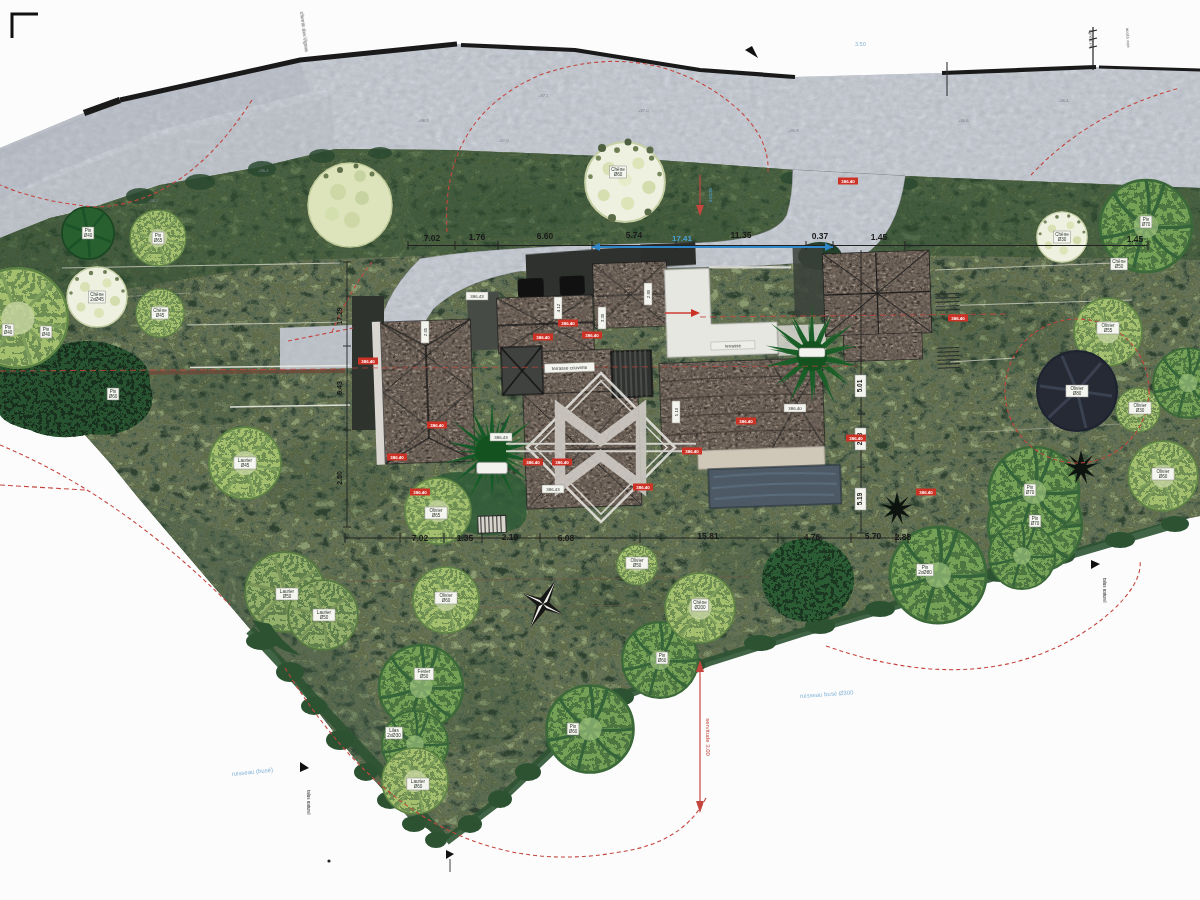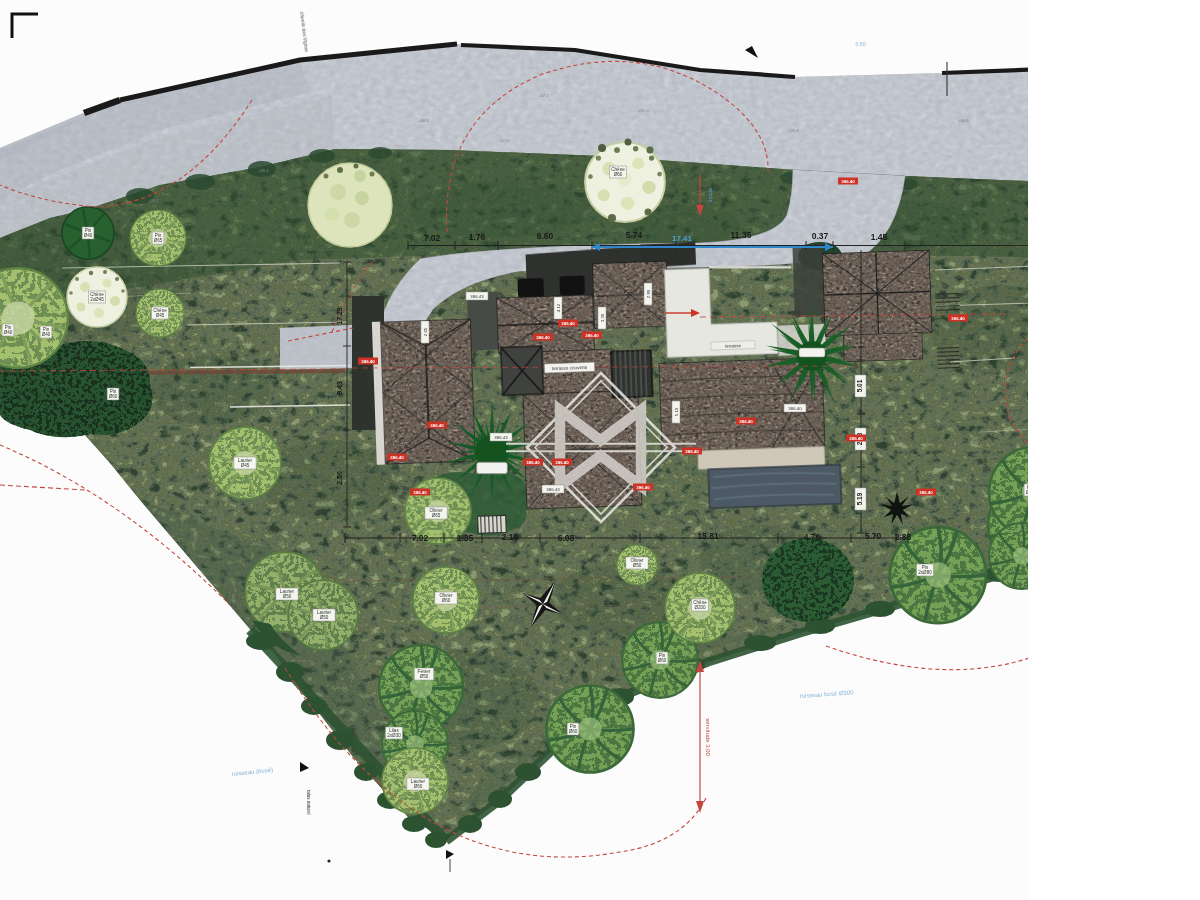--- a/index.html
+++ b/index.html
@@ -1,16 +1,16 @@
 <!DOCTYPE html>
 <html><head>
 <meta charset="utf-8">
 <style>
 html,body{margin:0;padding:0;background:#ffffff;}
-#wrap{width:1028px;height:900px;overflow:hidden;position:relative;font-family:"Liberation Sans", sans-serif;}
+#wrap{width:1200px;height:900px;overflow:hidden;position:relative;font-family:"Liberation Sans", sans-serif;}
 svg{display:block;}
 </style>
 </head>
 <body>
 <div id="wrap">
 <svg width="1200" height="900" viewBox="0 0 1200 900" xmlns="http://www.w3.org/2000/svg" style="filter:blur(0.35px)">
 <defs>
 <filter id="gtex" x="-1%" y="-1%" width="102%" height="102%" color-interpolation-filters="sRGB">
  <feTurbulence type="fractalNoise" baseFrequency="0.1 0.12" numOctaves="5" seed="4"></feTurbulence>
  <feColorMatrix type="matrix" values="0.8 0.8 0.8 0 -0.7  0.8 0.8 0.8 0 -0.7  0.8 0.8 0.8 0 -0.7  0 0 0 0 1"></feColorMatrix>

